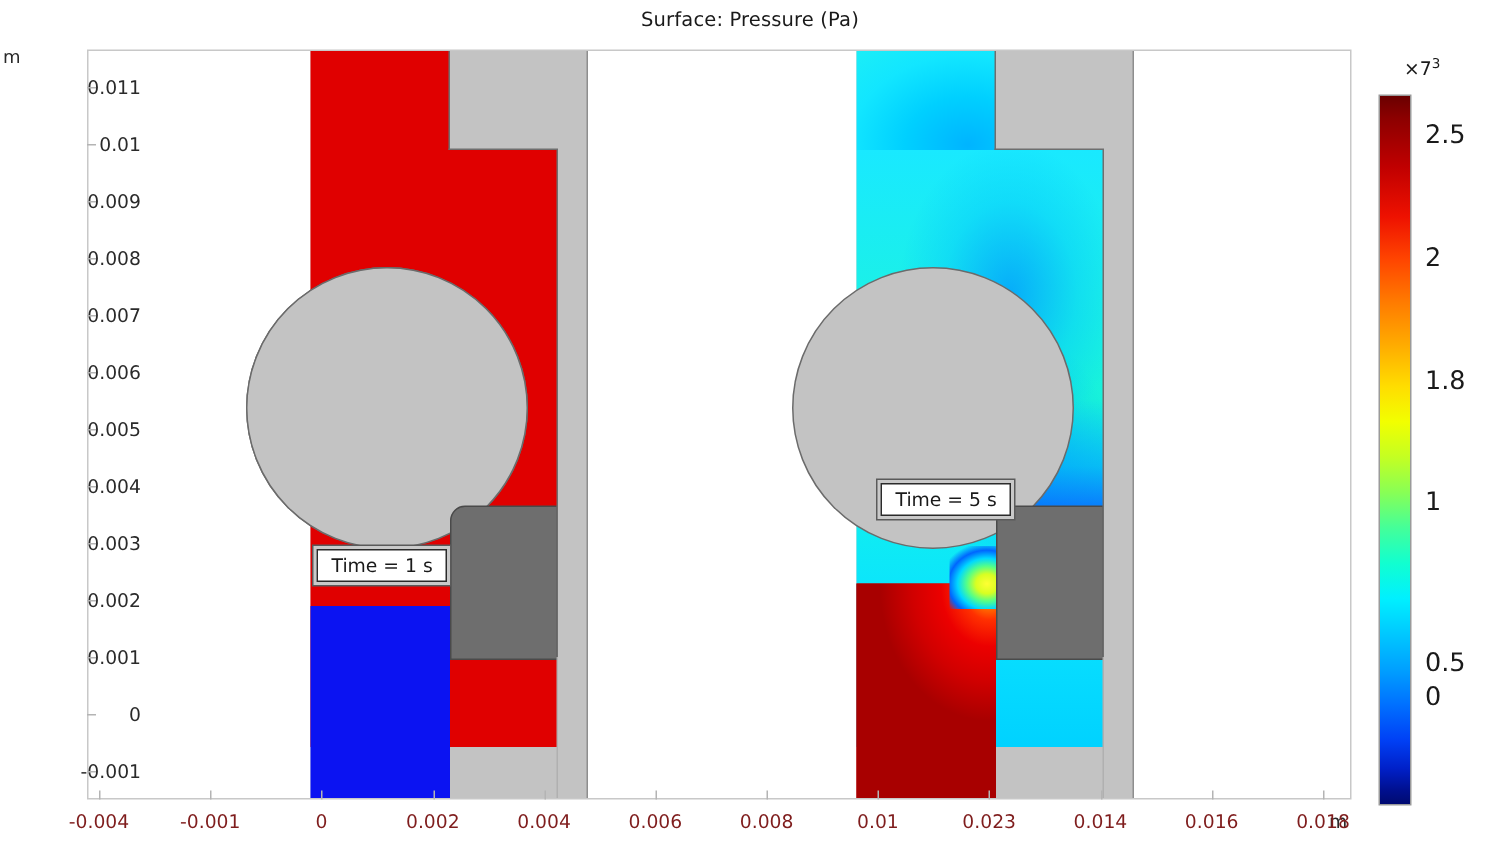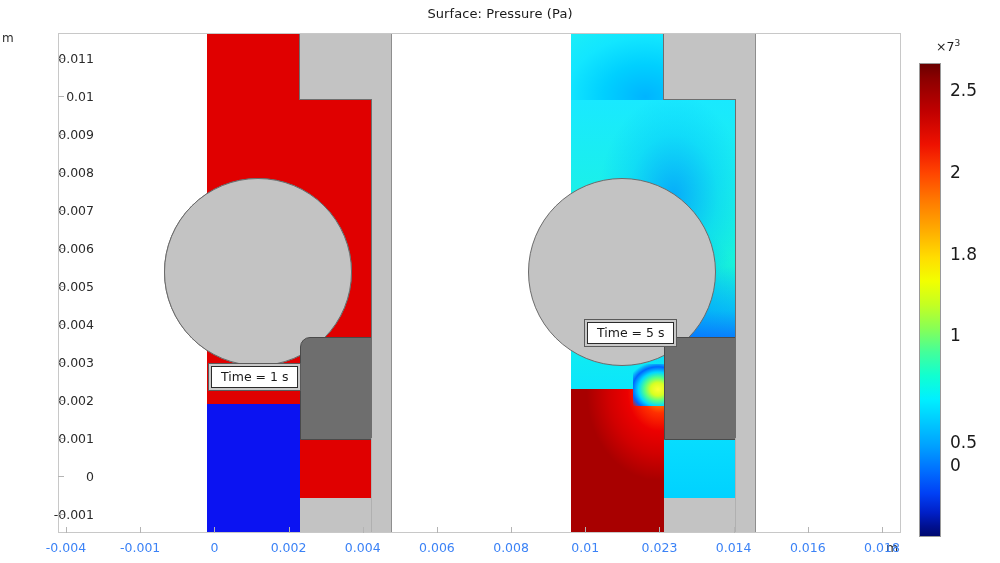--- a/index.html
+++ b/index.html
@@ -10,21 +10,21 @@
               font-size:13px;color:#1a1a1a;letter-spacing:.1px;}
 
   
   #axes-frame{position:absolute;left:58px;top:33px;width:843px;height:500px;
               border:1px solid #c8c8c8;box-sizing:border-box;background:#fff;}
   #plot-canvas{position:absolute;left:59px;top:34px;width:841px;height:498px;
                overflow:hidden;}
 
   .ytick-label{position:absolute;right:906px;font-size:12.5px;color:#2a2a2a;
                text-align:right;transform:translateY(-50%);white-space:nowrap;}
-  .xtick-label{position:absolute;top:540px;font-size:12.5px;color:#3b82f6;
+  .xtick-label{position:absolute;top:540px;font-size:12.5px;color:#7f1d1d;
                transform:translateX(-50%);white-space:nowrap;}
   .ytick-mark{position:absolute;left:58px;width:6px;height:1px;background:#b4b4b4;}
   .xtick-mark{position:absolute;top:527px;width:1px;height:6px;background:#b4b4b4;}
 
   #yaxis-unit{position:absolute;left:2px;top:31px;font-size:12px;color:#2a2a2a;}
   #xaxis-unit{position:absolute;left:886px;top:540px;font-size:12.5px;color:#2a2a2a;}
 
   
   .panel{position:absolute;top:0;height:498px;}
   .wall{position:absolute;background:#c3c3c3;}

